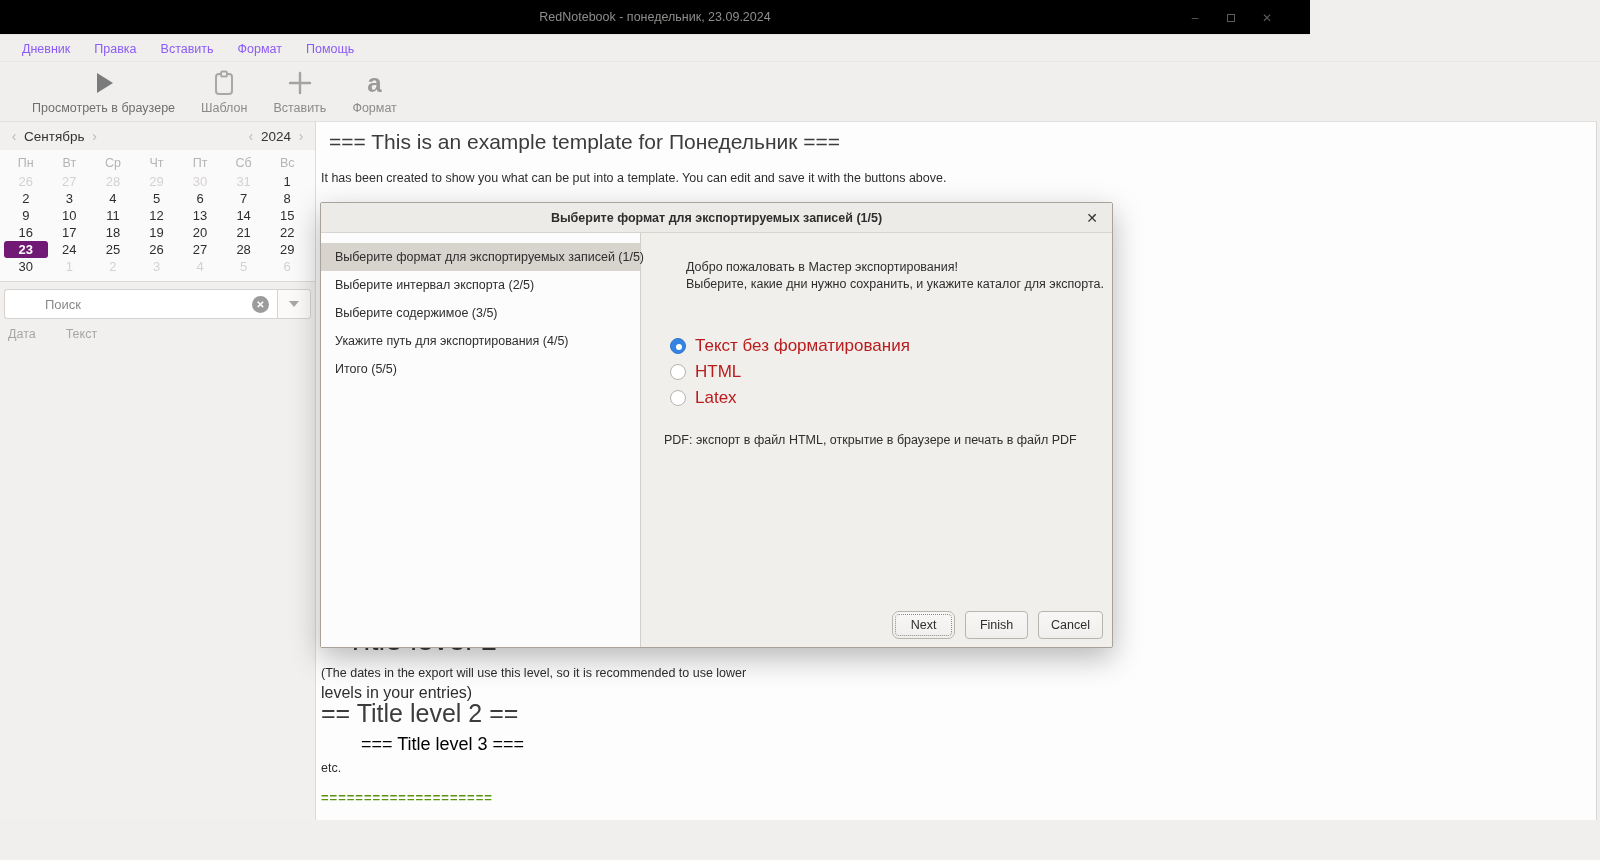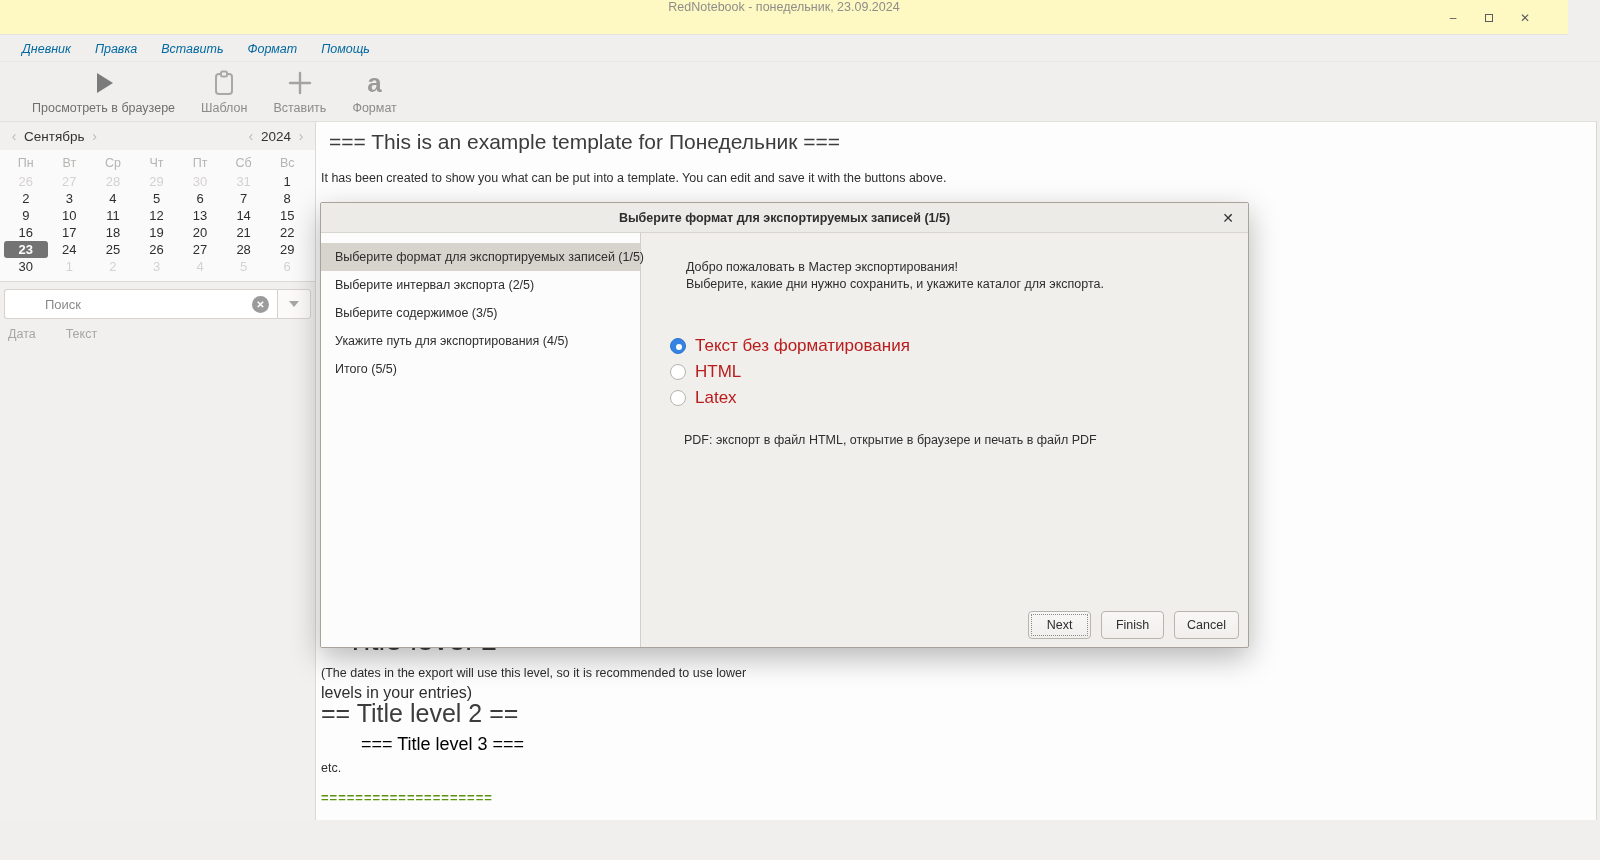--- a/index.html
+++ b/index.html
@@ -7,38 +7,38 @@
   body {
     font-family:"Liberation Sans", sans-serif;
     background:#f0efed;
     color:#2e2e2e;
     position:relative;
     font-size:12.5px;
   }
 
   
   .titlebar {
-    position:absolute; left:0; top:0; width:1568px; height:35px;
-    background:#fef9c3; border-bottom:1px solid #e6e4e2;
-    display:flex; align-items:flex-start; justify-content:center;
+    position:absolute; left:0; top:0; width:1310px; height:35px;
+    background:#000000; border-bottom:1px solid #e6e4e2;
+    display:flex; align-items:center; justify-content:center;
   }
   .titlebar .wtitle { color:#8f8d8b; font-size:12.5px; }
   .win-controls {
     position:absolute; right:36px; top:0; height:35px;
     display:flex; align-items:center; gap:22px; color:#5c5c5c;
   }
   .win-btn { width:14px; height:14px; display:flex; align-items:center; justify-content:center; cursor:default; font-size:12px; }
   .maxi-glyph { width:8px; height:8px; border:1px solid #5c5c5c; display:inline-block; }
 
   .menubar {
     position:absolute; left:0; top:36px; width:1600px; height:26px;
     display:flex; align-items:center; padding-left:12px; gap:4px;
     background:#f0efed; border-bottom:1px solid #e9e7e5;
   }
-  .menu-item { color:#0369a1; padding:3px 10px; font-size:12.5px;font-style:italic; }
+  .menu-item { color:#8b5cf6; padding:3px 10px; font-size:12.5px; }
 
   
   .toolbar {
     position:absolute; left:0; top:62px; width:1600px; height:59px;
     display:flex; background:#f0efed;
   }
   .tb-left {
     width:316px; display:flex; align-items:flex-start; padding:6px 0 0 14px; gap:8px;
     border-right:1px solid #e2e0dd;
   }
@@ -108,21 +108,21 @@
   .ed-title1 { top:501px; font-size:30px; color:#3c3c3c; }
   .ed-note1 { top:544px; font-size:12.5px; }
   .ed-note2 { top:562px; font-size:16px; }
   .ed-title2 { top:577px; font-size:25px; color:#3c3c3c; }
   .ed-title3 { top:612px; font-size:18px; color:#000000;margin-left:40px; }
   .ed-etc { top:639px; font-size:12.5px; }
   .ed-divider { top:668px; font-size:13px; font-weight:bold; letter-spacing:1px; }
 
   
   .dialog {
-    position:absolute; left:320px; top:202px; width:929px; height:446px;
+    position:absolute; left:320px; top:202px; width:793px; height:446px;
     background:#f1efec; border:1px solid #a9a29a; border-radius:2px;
     box-shadow:0 10px 30px rgba(0,0,0,.28); z-index:10;
   }
   .dlg-titlebar {
     height:30px; background:#edebe7; border-bottom:1px solid #d8d5d0;
     display:flex; align-items:center; justify-content:center; position:relative;
   }
   .dlg-title { font-weight:bold; font-size:12.5px; color:#2e2e2e; }
   .dlg-close { position:absolute; right:14px; top:0; height:30px; display:flex; align-items:center; color:#333; font-size:14px; }
   .dlg-body { position:absolute; left:0; top:30px; right:0; bottom:0; display:flex; }
@@ -136,31 +136,31 @@
   .radio {
     width:16px; height:16px; border-radius:50%; background:#fff;
     border:1px solid #b6b3af; position:relative; flex:0 0 auto;
   }
   .radio-row.selected .radio { background:#3584e4; border-color:#2d74cc; }
   .radio-row.selected .radio::after {
     content:""; position:absolute; left:5px; top:5px; width:6px; height:6px;
     border-radius:50%; background:#fff;
   }
   .radio-label { font-size:17px; color:#b91c1c; }
-  .dlg-pdf { position:absolute; left:23px; top:200px; font-size:12.5px; color:#2e2e2e;margin-left:20px; }
+  .dlg-pdf { position:absolute; left:23px; top:200px; font-size:12.5px; color:#2e2e2e; }
   .dlg-buttons { position:absolute; right:9px; bottom:8px; display:flex; gap:10px; }
   .dlg-btn {
     min-width:63px; height:28px; padding:0 12px;
     background:linear-gradient(#f8f7f6,#f1efec);
     border:1px solid #b8b4ae; border-radius:4px;
     font-size:12.5px; color:#2e2e2e;
     font-family:"Liberation Sans", sans-serif;
     display:flex; align-items:center; justify-content:center;
   }
-  .dlg-btn.focused { outline:1px dotted #8a8a8a; outline-offset:-4px; }
+  .dlg-btn.focused { outline:1px dotted #8a8a8a; outline-offset:-4px;border-radius:7px; }
 
   svg { display:block; }
 </style>
 </head>
 <body>
 
 <div class="titlebar">
   <span class="wtitle">RedNotebook - понедельник, 23.09.2024</span>
   <div class="win-controls">
     <span class="win-btn">–</span>
@@ -259,21 +259,21 @@
         <span class="cal-cell">13</span>
         <span class="cal-cell">14</span>
         <span class="cal-cell">15</span>
         <span class="cal-cell">16</span>
         <span class="cal-cell">17</span>
         <span class="cal-cell">18</span>
         <span class="cal-cell">19</span>
         <span class="cal-cell">20</span>
         <span class="cal-cell">21</span>
         <span class="cal-cell">22</span>
-        <span class="cal-cell selected" style="background: #737373;">23</span>
+        <span class="cal-cell selected" style="background: #701a75;">23</span>
         <span class="cal-cell">24</span>
         <span class="cal-cell">25</span>
         <span class="cal-cell">26</span>
         <span class="cal-cell">27</span>
         <span class="cal-cell">28</span>
         <span class="cal-cell">29</span>
         <span class="cal-cell">30</span>
         <span class="cal-cell muted">1</span>
         <span class="cal-cell muted">2</span>
         <span class="cal-cell muted">3</span>

